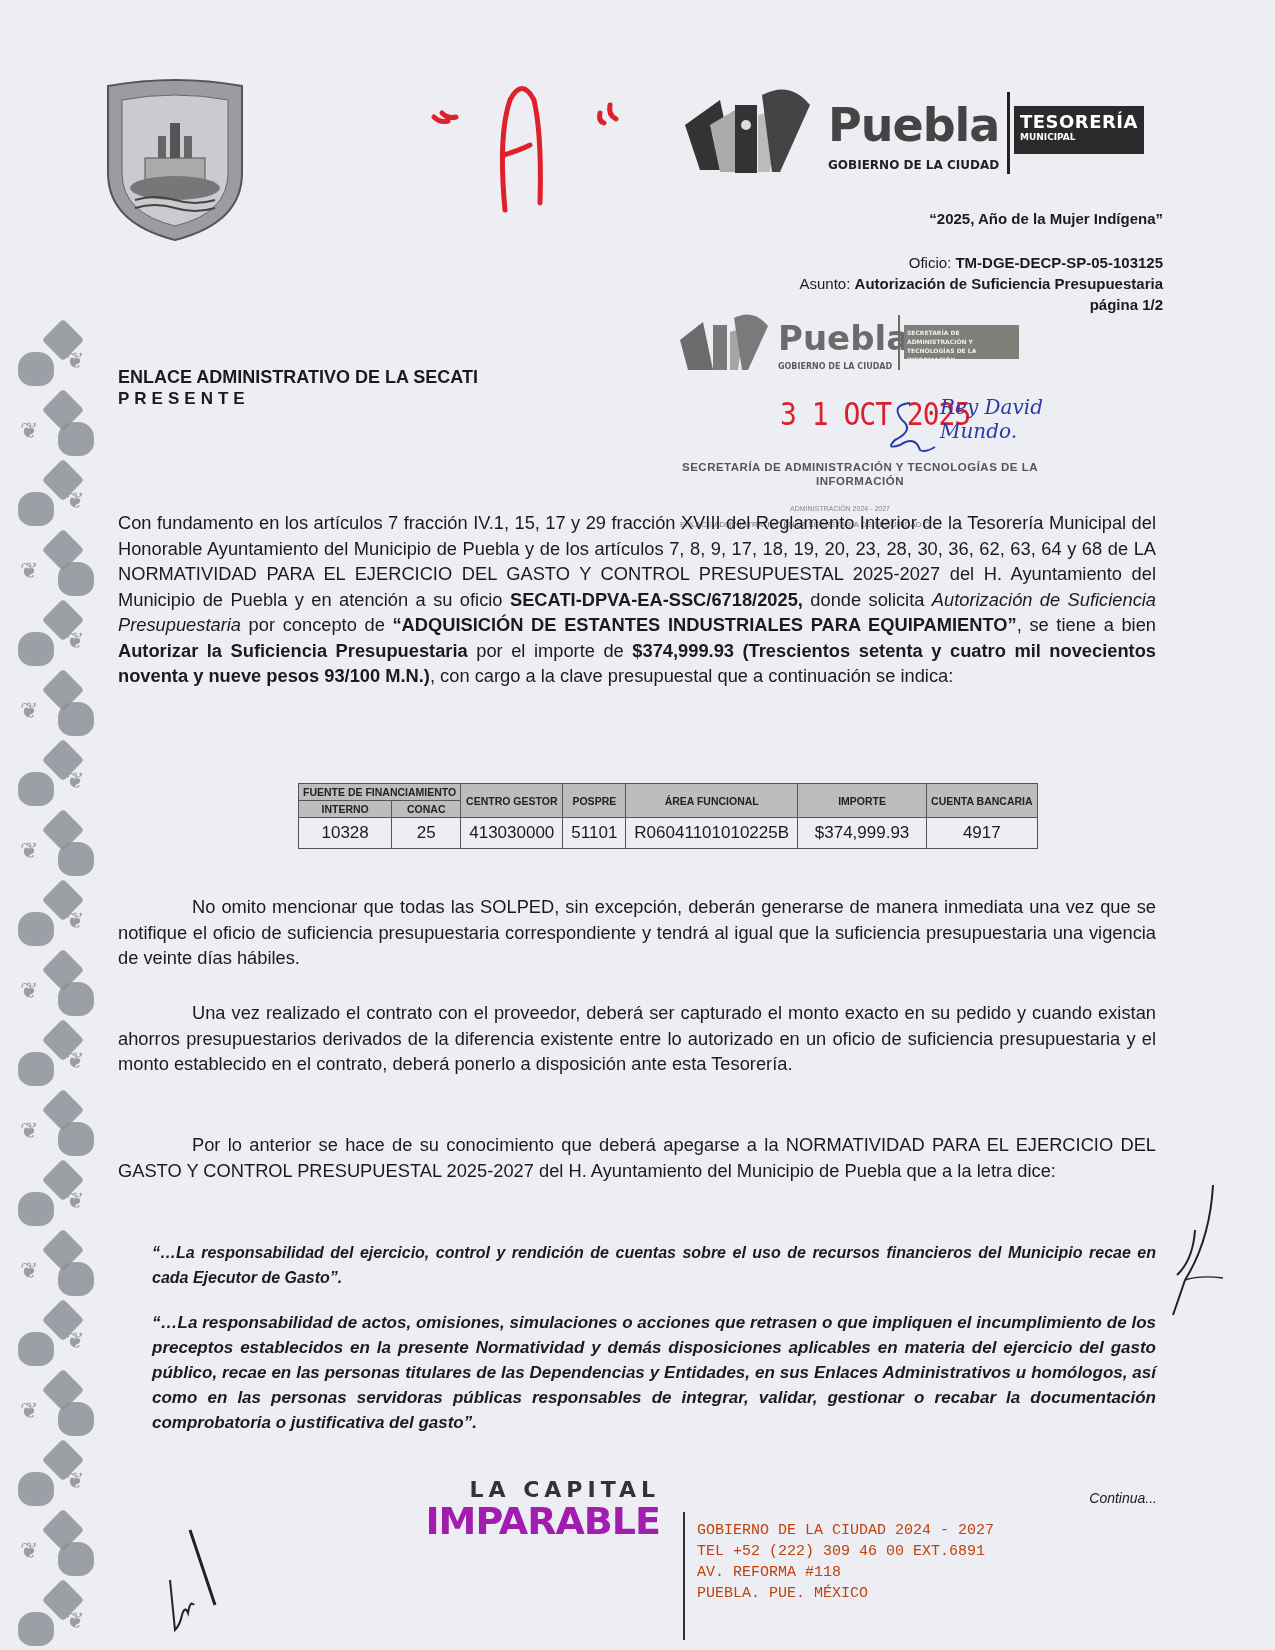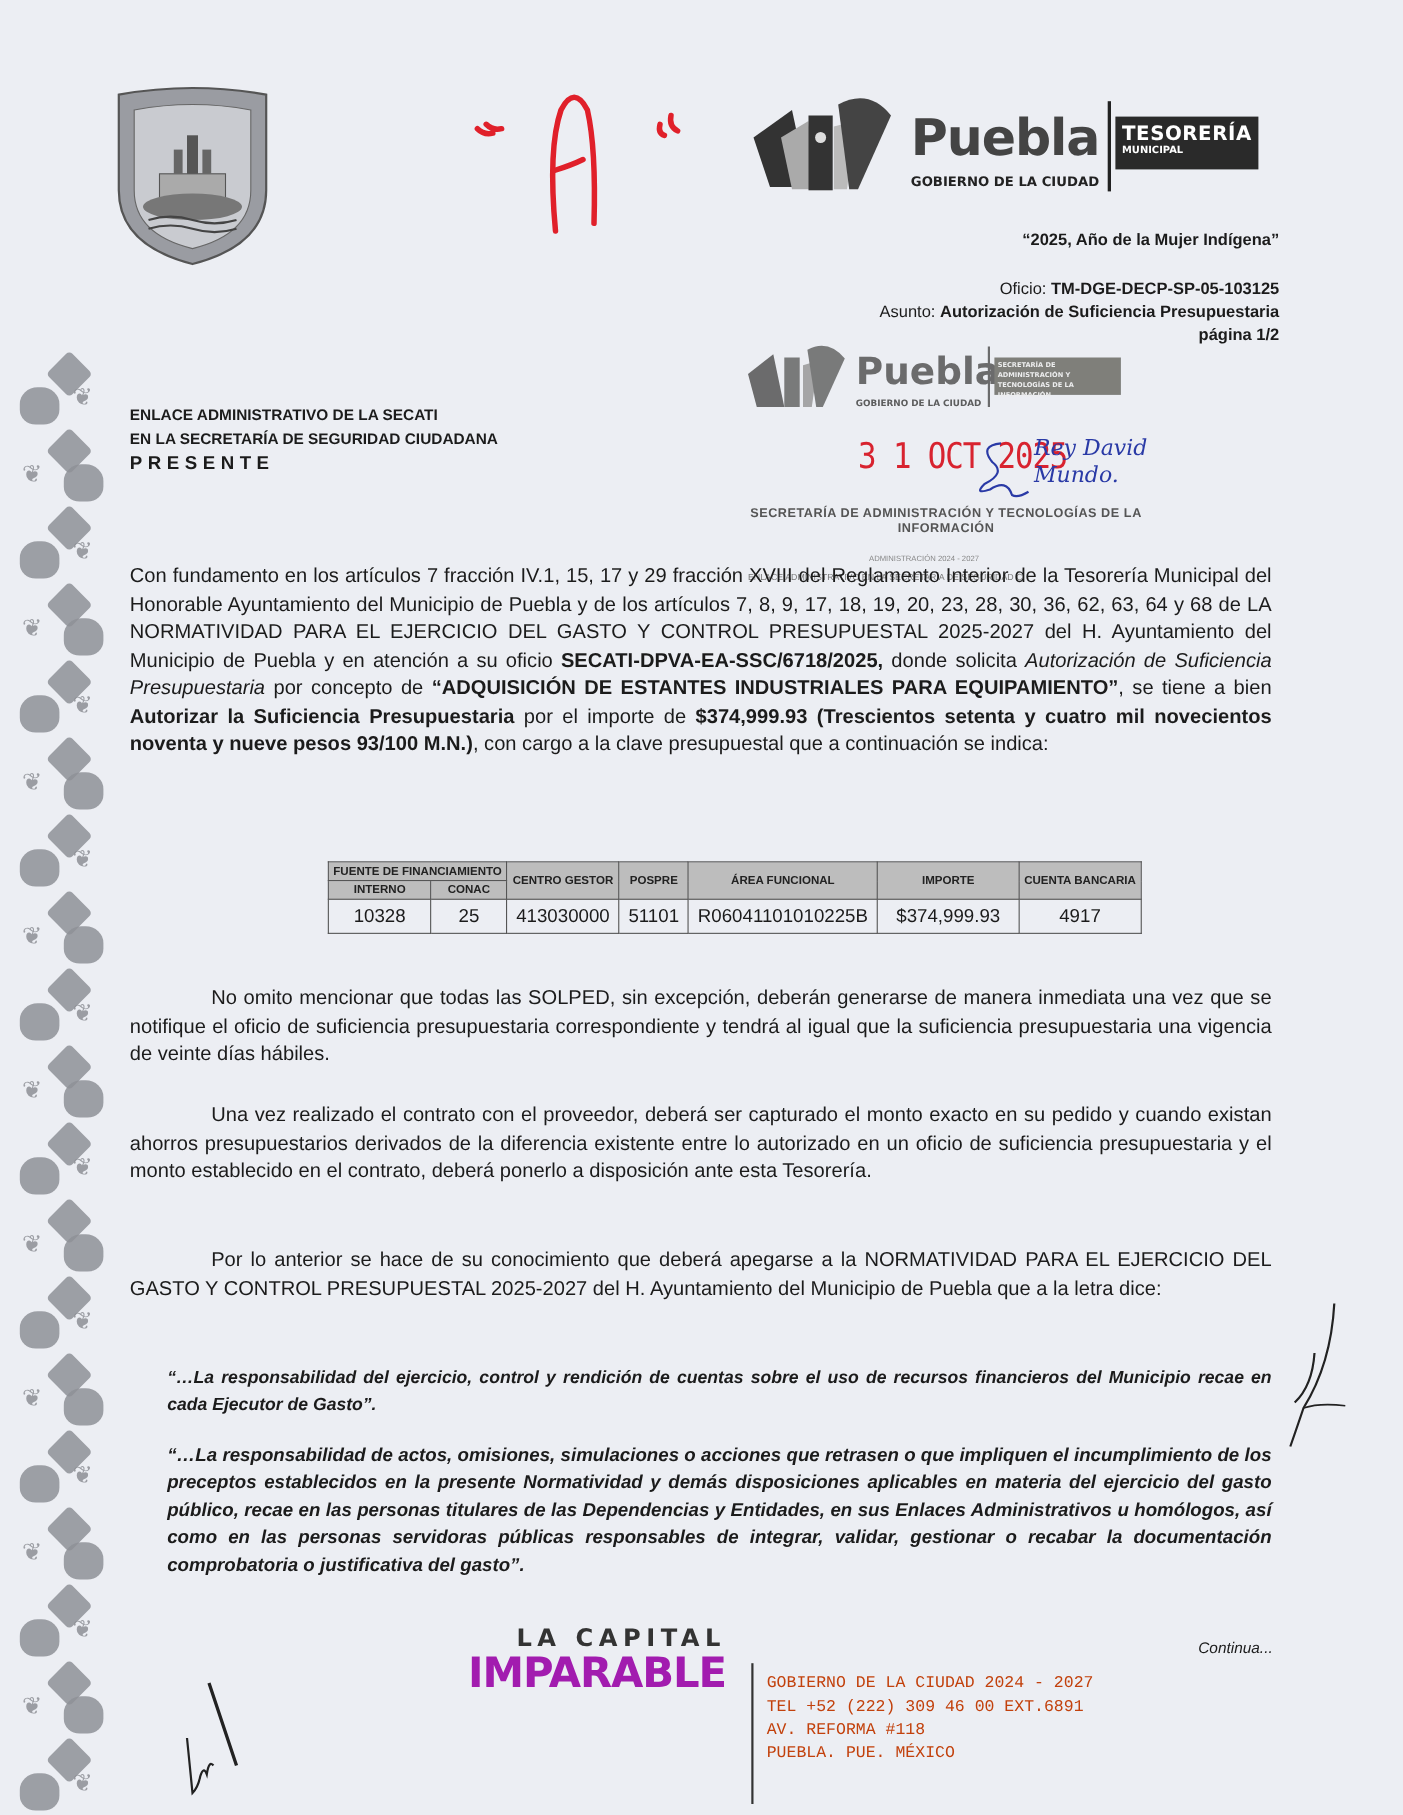--- a/index.html
+++ b/index.html
@@ -50,21 +50,21 @@
   .stamp-date { left: 780px; top: 398px; font: 400 28px "DejaVu Sans Mono", monospace; color: #d8232f; letter-spacing: -1px; transform: scaleY(1.15); }
   .stamp-sig { left: 880px; top: 395px; width: 200px; height: 70px; }
   .stamp-sig .sig-text { position: absolute; left: 60px; top: 0; color: #2a3aa6; font: italic 20px "DejaVu Serif", serif; line-height: 24px; }
   .stamp-dept { left: 680px; top: 460px; width: 360px; text-align: center; font-weight: 700; font-size: 11.5px; color: #555; letter-spacing: .5px; line-height: 14px; }
   .stamp-enlace { left: 680px; top: 520px; font-size: 8px; color: #777; }
   .stamp-admin { left: 790px; top: 505px; font-size: 7px; color: #888; }
 
   
   .addressee { left: 118px; top: 366px; font-weight: 700; line-height: 22px; }
   .addressee .name { font-size: 20px; }
-  .addressee .line { font-size: 14px; }
+  .addressee .line { font-size: 18px; }
   .addressee .presente { font-size: 17px; letter-spacing: 5px; }
 
   
   .body-text { left: 118px; width: 1038px; font-size: 18.3px; line-height: 25.5px; text-align: justify; }
   .p1 { top: 510px; }
   .p2 { top: 894px; text-indent: 74px; }
   .p3 { top: 1000px; text-indent: 74px; }
   .p4 { top: 1132px; text-indent: 74px; }
   .q1 { top: 1240px; left: 152px; width: 1004px; font-style: italic; font-weight: 700; font-size: 16px; line-height: 25px; }
   .q2 { top: 1310px; left: 152px; width: 1004px; font-style: italic; font-weight: 700; font-size: 17px; line-height: 25px; }
@@ -223,21 +223,20 @@
     <path d="M30 8 Q10 10 22 25 Q35 35 15 45 Q5 55 20 50 Q35 40 40 55 Q45 58 55 52" stroke="#2a3aa6" stroke-width="2" fill="none"></path>
   </svg>
   <div class="sig-text">Rey David Mundo.</div>
 </div>
 <div class="abs stamp-dept">SECRETARÍA DE ADMINISTRACIÓN Y TECNOLOGÍAS DE LA INFORMACIÓN</div>
 <div class="abs stamp-enlace">ENLACE ADMINISTRATIVO EN LA SECRETARÍA DE SEGURIDAD C</div>
 <div class="abs stamp-admin">ADMINISTRACIÓN 2024 - 2027</div>
 
 <div class="abs addressee">
   <div class="line">ENLACE ADMINISTRATIVO DE LA SECATI</div>
-  <div class="line">EN LA SECRETARÍA DE SEGURIDAD CIUDADANA</div>
   <div class="presente">PRESENTE</div>
 </div>
 
 <div class="abs body-text p1">
   <span>Con fundamento en los artículos 7 fracción IV.1, 15, 17 y 29 fracción XVIII del Reglamento Interior de la Tesorería Municipal del Honorable Ayuntamiento del Municipio de Puebla y de los artículos 7, 8, 9, 17, 18, 19, 20, 23, 28, 30, 36, 62, 63, 64 y 68 de LA NORMATIVIDAD PARA EL EJERCICIO DEL GASTO Y CONTROL PRESUPUESTAL 2025-2027 del H. Ayuntamiento del Municipio de Puebla y en atención a su oficio </span><span class="b">SECATI-DPVA-EA-SSC/6718/2025,</span><span> donde solicita </span><span class="i">Autorización de Suficiencia Presupuestaria</span><span> por concepto de </span><span class="b">“ADQUISICIÓN DE ESTANTES INDUSTRIALES PARA EQUIPAMIENTO”</span><span>, se tiene a bien </span><span class="b">Autorizar la Suficiencia Presupuestaria</span><span> por el importe de </span><span class="b">$374,999.93 (Trescientos setenta y cuatro mil novecientos noventa y nueve pesos 93/100 M.N.)</span><span>, con cargo a la clave presupuestal que a continuación se indica:</span>
 </div>
 
 <table class="abs budget-table">
   <thead>
     <tr>

